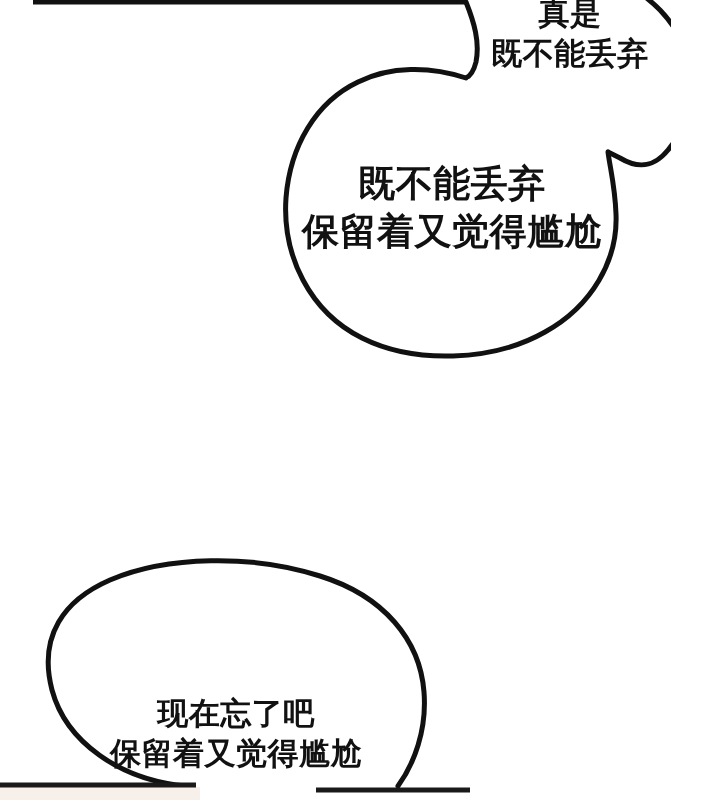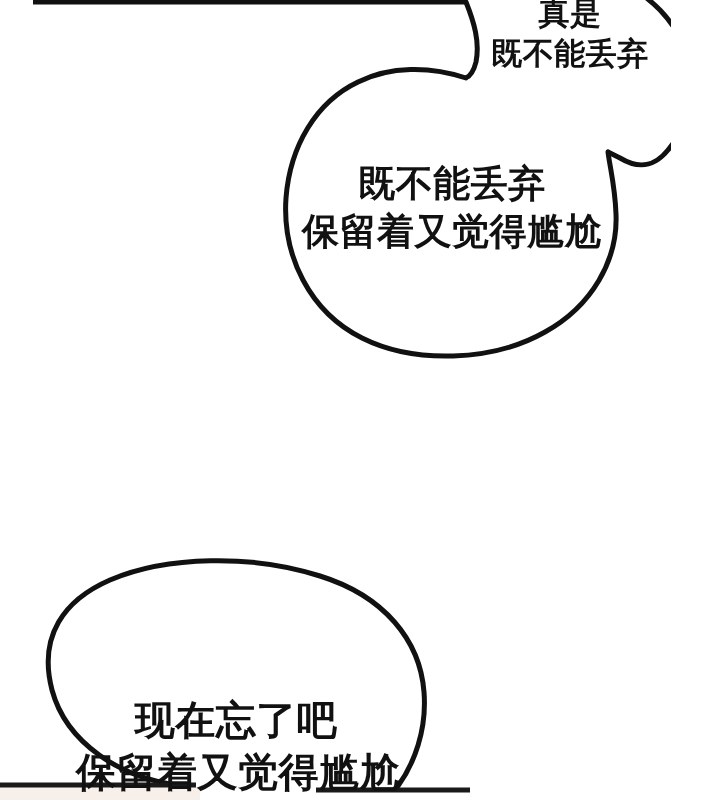--- a/index.html
+++ b/index.html
@@ -46,21 +46,21 @@
     left: 292px;
     top: 160px;
     width: 320px;
     font-size: 37px;
   }
   
   #text-bottom {
     left: 76px;
     top: 694px;
     width: 320px;
-    font-size: 40px;
+    font-size: 31px;
   }
   .line {
     display: block;
   }
 </style>
 </head>
 <body>
 
 <div id="page">
 

